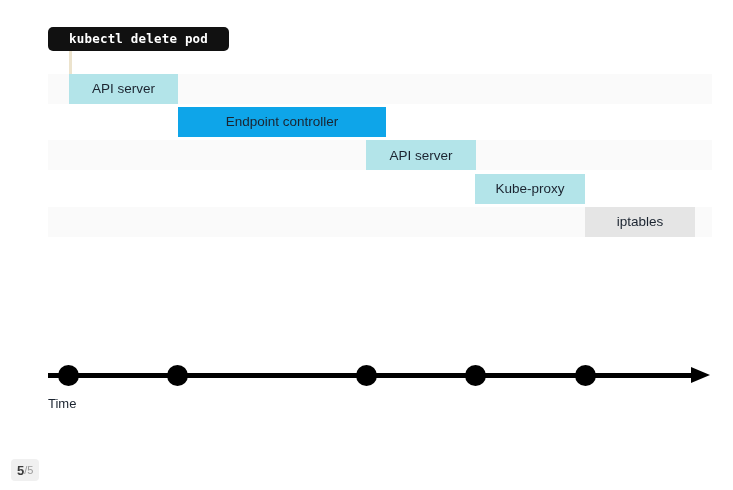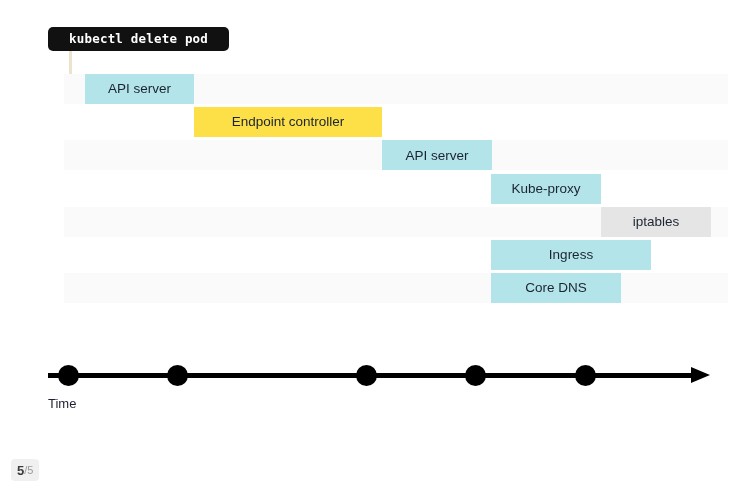--- a/index.html
+++ b/index.html
@@ -60,21 +60,21 @@
   
   #gantt {
     position: absolute;
     left: 0;
     top: 74px;
     width: 733px;
     height: 232px;
   }
   .gantt-row {
     position: absolute;
-    left: 64px;
+    left: 48px;
     width: 664px;
     height: 30px;
   }
   .gantt-row.striped {
     background: #fafafa;
   }
   .gantt-bar {
     position: absolute;
     top: 0;
     height: 30px;
@@ -180,47 +180,37 @@
   </div>
   <div id="command-connector"></div>
 
   <div id="gantt">
       <div class="gantt-row striped" style="top: 0px;">
         <div class="gantt-bar" style="left: 21px; width: 109px; background: rgb(179, 228, 233);">
           <span class="bar-label">API server</span>
         </div>
       </div>
       <div class="gantt-row" style="top: 33.2px;">
-        <div class="gantt-bar" style="left: 130px; width: 188px; background: #fde047;">
+        <div class="gantt-bar" style="left: 130px; width: 208px; background: #0ea5e9;">
           <span class="bar-label">Endpoint controller</span>
         </div>
       </div>
       <div class="gantt-row striped" style="top: 66.4px;">
         <div class="gantt-bar" style="left: 318px; width: 110px; background: rgb(179, 228, 233);">
           <span class="bar-label">API server</span>
         </div>
       </div>
       <div class="gantt-row" style="top: 99.6px;">
         <div class="gantt-bar" style="left: 427px; width: 110px; background: rgb(179, 228, 233);">
           <span class="bar-label">Kube-proxy</span>
         </div>
       </div>
       <div class="gantt-row striped" style="top: 132.8px;">
         <div class="gantt-bar" style="left: 537px; width: 110px; background: #e5e5e5;">
           <span class="bar-label">iptables</span>
-        </div>
-      </div>
-      <div class="gantt-row" style="top: 166px;">
-        <div class="gantt-bar" style="left: 427px; width: 160px; background: rgb(179, 228, 233);">
-          <span class="bar-label">Ingress</span>
-        </div>
-      </div>
-      <div class="gantt-row striped" style="top: 199.2px;">
-        <div class="gantt-bar" style="left: 427px; width: 130px; background: rgb(179, 228, 233);">
-          <span class="bar-label">Core DNS</span>
         </div>
       </div>
     </div>
 
   <div id="time-axis">
     <div id="axis-line"></div>
     <div id="axis-arrowhead"></div>
     <div id="time-label">Time</div>
   <div class="axis-dot" style="left: 68px; background: rgb(0, 0, 0);"></div>
       <div class="axis-dot" style="left: 177px; background: rgb(0, 0, 0);"></div>

